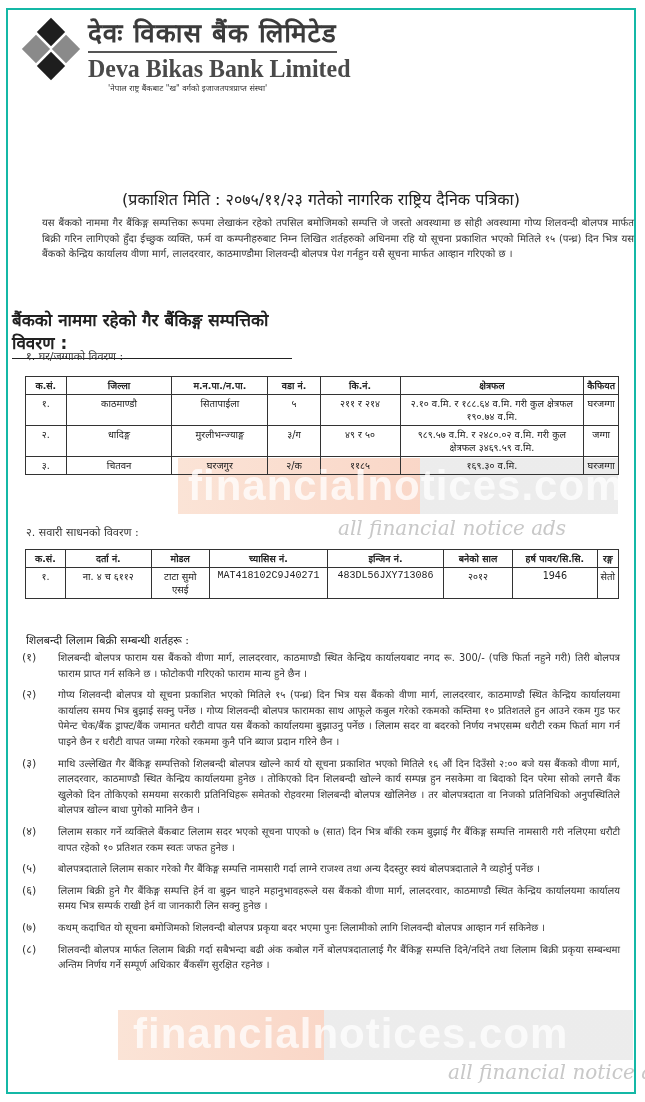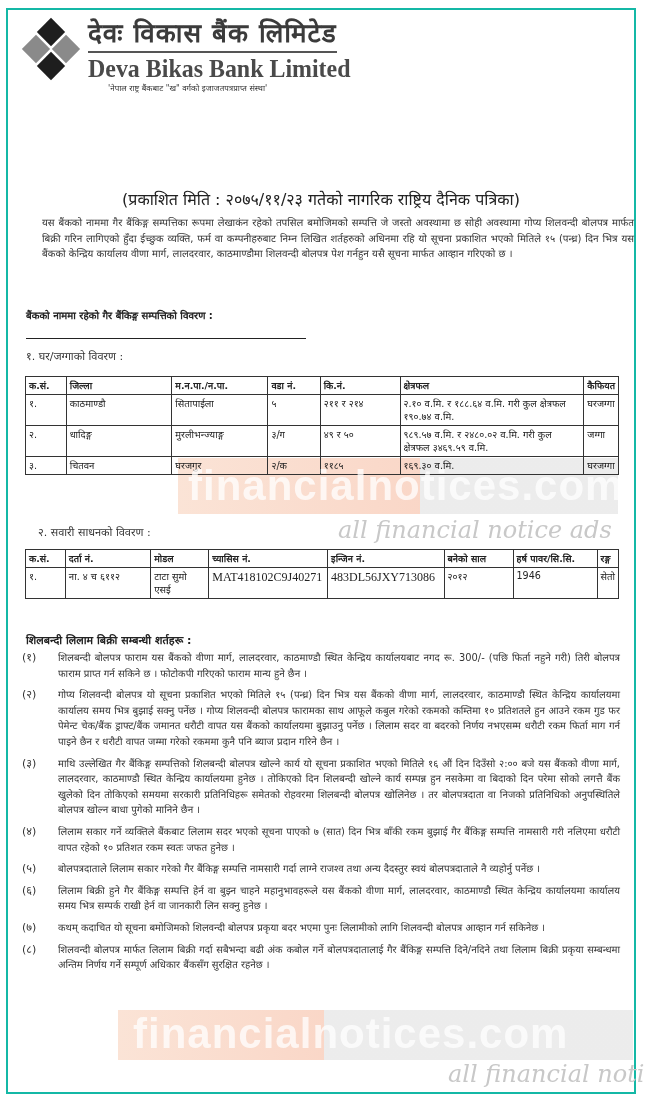--- a/index.html
+++ b/index.html
@@ -14,39 +14,39 @@
              letter-spacing: 1px; border-bottom: 2px solid #555; padding-bottom: 1px; white-space: nowrap; }
   .bank-en { position: absolute; left: 80px; top: 44px; font-family: "Liberation Serif", serif; font-size: 26px;
              font-weight: bold; color: #4a4a4a; white-space: nowrap; transform: scaleX(0.92); transform-origin: left; }
   .tagline { position: absolute; left: 100px; top: 72px; font-size: 8px; color: #333; white-space: nowrap; }
   .contact { position: absolute; left: 332px; top: 22px; font-size: 7.2px; line-height: 11px; color: #444; width: 240px; }
   .contact b { color: #222; }
   .title-band { position: absolute; left: 8px; top: 84px; width: 610px; height: 88px; background: #1b1b1b; color: #fff;
                 text-align: center; font-weight: bold; font-size: 22px; line-height: 38px; padding-top: 6px; box-sizing: border-box; }
   .pub { position: absolute; left: 0; width: 100%; top: 178px; text-align: center; font-size: 16px; color: #222; }
   .intro { position: absolute; left: 18px; top: 205px; width: 592px; font-size: 10px; line-height: 15.5px; text-align: justify; color: #333; margin-left: 16px; }
-  .sec-heading { position: absolute; left: 18px; top: 298px; font-size: 10px; font-weight: bold; color: #222;
-                 border-bottom: 1.5px solid #222; padding-bottom: 16px; width: 280px; }
+  .sec-heading { position: absolute; left: 4px; top: 298px; font-size: 17px; font-weight: bold; color: #222;
+                 border-bottom: 1.5px solid #222; padding-bottom: 4px; width: 280px; }
   .sub-heading { position: absolute; font-size: 11px; font-weight: normal; color: #333; }
   table { border-collapse: collapse; position: absolute; font-size: 9.6px; color: #222; }
-  table th, table td { border: 1px solid #333; text-align: left; padding: 2px 3px; font-weight: normal; vertical-align: top; }
+  table th, table td { border: 1px solid #333; text-align: center; padding: 2px 3px; font-weight: normal; vertical-align: top; }
   table th { font-weight: bold; font-size: 9.4px; }
   .t1 { left: 17px; top: 366px; width: 594px; border: 1.5px solid #222; }
   .t2 { left: 17px; top: 539px; width: 594px; border: 1.5px solid #222; }
-  .t2 td.latin { font-family: Liberation Serif, serif; font-size: 12px; }
-  .terms-title { position: absolute; left: 18px; top: 622px; font-size: 11px; font-weight: bold; color: #222; }
+  .t2 td.latin { font-family: Liberation Mono, monospace; font-size: 10px; }
+  .terms-title { position: absolute; left: 18px; top: 622px; font-size: 11px; font-weight: normal; color: #222; }
   .terms { position: absolute; left: 14px; top: 640px; width: 598px; font-size: 9.9px; line-height: 15.6px; color: #333; }
   .term { display: flex; margin-bottom: 6px; }
   .term .num { width: 36px; flex: none; font-size: 11px; }
   .term .txt { flex: 1; text-align: justify; }
   .wm1 { position: absolute; left: 170px; top: 448px; width: 440px; height: 56px; opacity: 0.35; pointer-events: none;
          background: linear-gradient(90deg, #f3b08a 0%, #f08c60 55%, #c9c9c9 55%, #c9c9c9 100%); }
   .wm2 { position: absolute; left: 110px; top: 1000px; width: 515px; height: 50px; opacity: 0.35; pointer-events: none;
          background: linear-gradient(90deg, #f3b08a 0%, #f08c60 40%, #c9c9c9 40%, #c9c9c9 100%); }
-  .wm-text { position: absolute; font-family: "DejaVu Serif", serif; font-style: italic; color: #c8c8c8; font-size: 24px; pointer-events:none; white-space: nowrap; }
+  .wm-text { position: absolute; font-family: "DejaVu Serif", serif; font-style: italic; color: #c8c8c8; font-size: 20px; pointer-events:none; white-space: nowrap; }
   .wm-big { position: absolute; font-family: "Liberation Sans", sans-serif; color: rgba(255,255,255,0.75); font-size: 42px; font-weight: bold; pointer-events:none; white-space: nowrap; letter-spacing: 1px; }
 </style>
 </head>
 <body>
 
 <div class="page">
 
   <div class="header">
     <div class="logo">
       <div class="d" style="left:19px;top:2px;background:#1e1e1e;"></div>
@@ -109,21 +109,21 @@
         <td>११८५</td>
         <td>१६९.३० व.मि.</td>
         <td>घरजग्गा</td>
       </tr>
     </tbody>
   </table>
 
   <div class="wm-big" style="left:180px;top:452px;">financialnotices.com</div>
   <div class="wm-text" style="left:330px;top:506px;">all financial notice ads</div>
 
-  <div class="sub-heading" style="left:30px;top:514px;font-weight:normal;">२. सवारी साधनको विवरण :</div>
+  <div class="sub-heading" style="left:18px;top:514px;font-weight:normal;">२. सवारी साधनको विवरण :</div>
 
   <table class="t2">
     <thead>
       <tr>
         <th style="width:34px">क.सं.</th>
         <th style="width:84px">दर्ता नं.</th>
         <th style="width:54px">मोडल</th>
         <th style="width:112px">च्यासिस नं.</th>
         <th style="width:110px">इन्जिन नं.</th>
         <th style="width:66px">बनेको साल</th>

